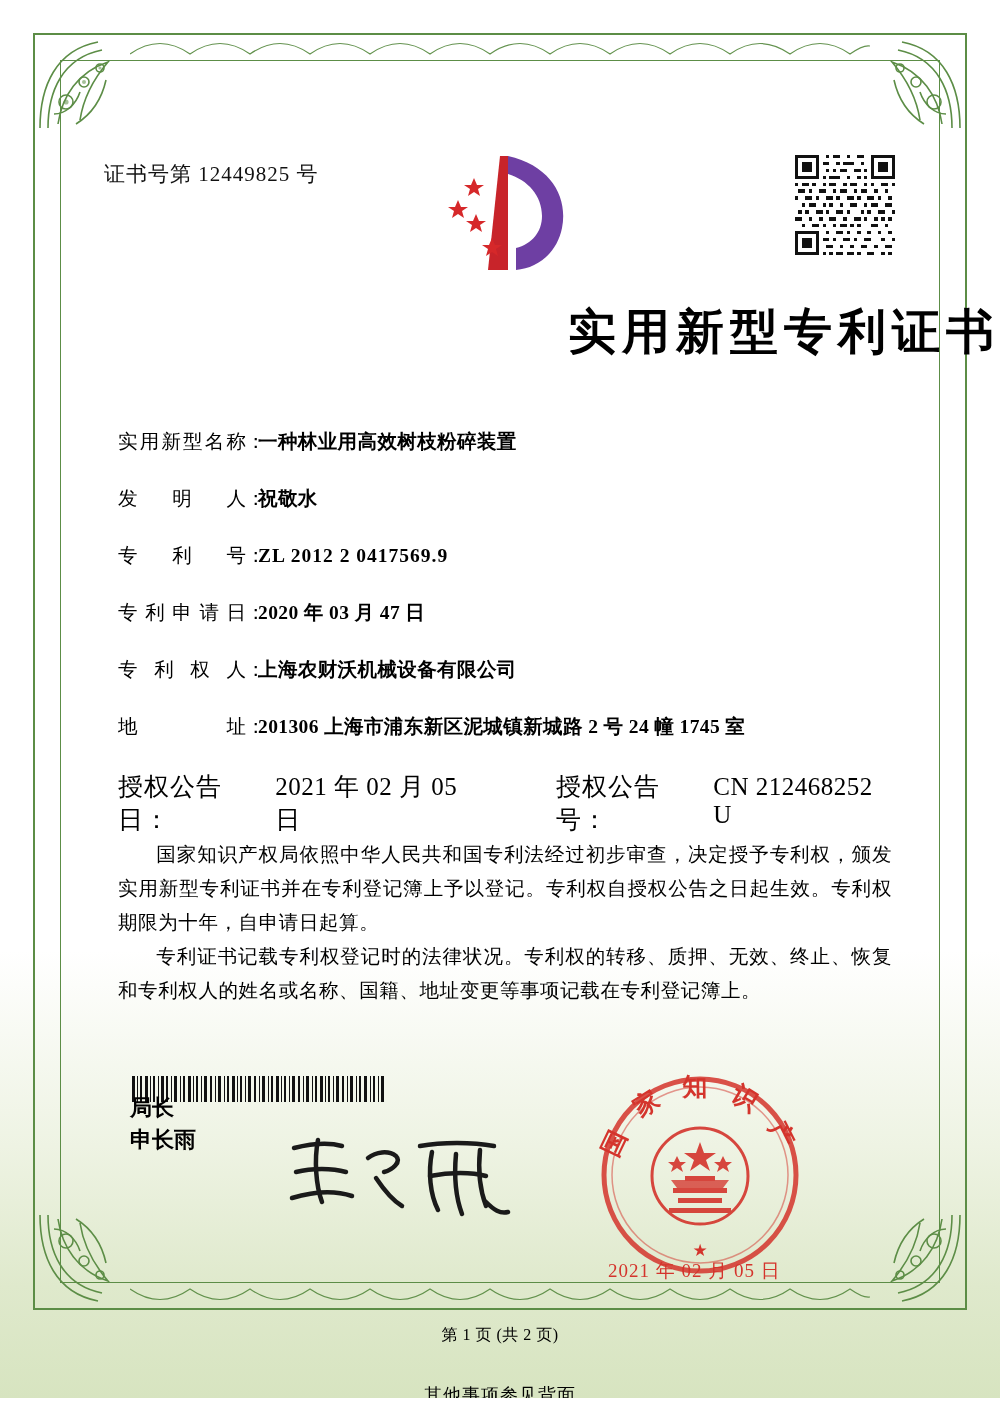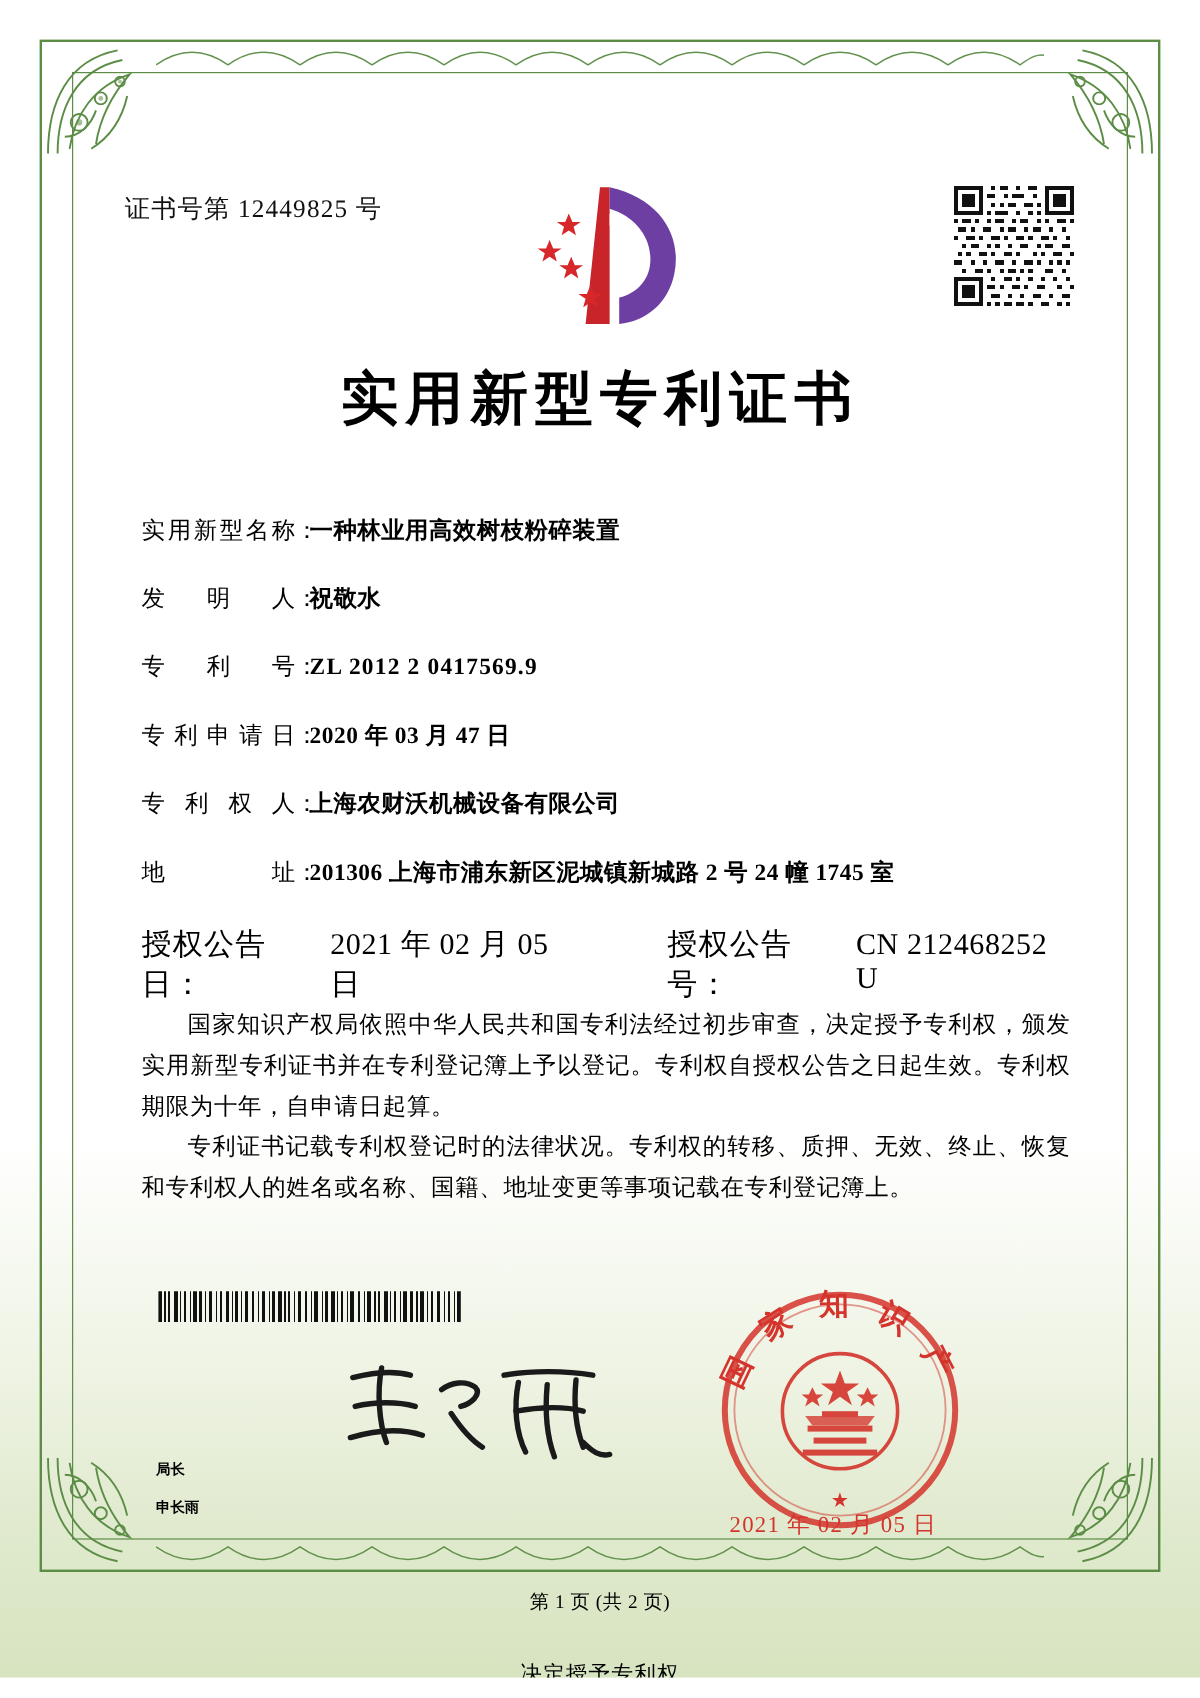--- a/index.html
+++ b/index.html
@@ -50,21 +50,21 @@
     font-family:"Liberation Serif", serif;
   }
   .logo{
     position:absolute;left:430px;top:148px;width:150px;height:130px;
   }
   .qr{
     position:absolute;right:105px;top:155px;width:100px;height:100px;
   }
   .title{
     position:absolute;left:0;right:0;top:300px;
-    text-align:center;
+    text-align:right;
     font-size:48px;font-weight:bold;letter-spacing:6px;
     color:#000;
     font-family:"Liberation Serif", serif;
   }
 
   
   .fields{
     position:absolute;left:118px;top:428px;right:110px;
   }
   .field{
@@ -108,22 +108,22 @@
     position:absolute;left:585px;top:1060px;width:230px;height:230px;
   }
   .seal-date{
     position:absolute;left:608px;top:1258px;
     font-size:19px;color:#d4342c;letter-spacing:1px;
     font-family:"Liberation Serif", serif;
   }
 
   
   .sig-label{
-    position:absolute;left:130px;top:1208px;
-    font-size:12px;font-weight:bold;line-height:32px;color:#000;
+    position:absolute;left:130px;top:1092px;
+    font-size:22px;font-weight:bold;line-height:32px;color:#000;
   }
   .sig-mark{
     position:absolute;left:280px;top:1128px;width:240px;height:100px;
   }
 
   
   .page-no{
     position:absolute;left:0;right:0;top:1325px;
     text-align:center;font-size:16px;color:#000;letter-spacing:.5px;
   }
@@ -566,15 +566,15 @@
         <path d="M152 24 C148 44 150 66 158 82"></path>
         <path d="M200 22 C198 42 200 62 206 78"></path>
         <path d="M150 48 C170 44 192 44 206 48"></path>
         <path d="M176 26 C174 48 176 70 182 86"></path>
         <path d="M206 74 C214 82 220 86 228 84"></path>
       </g>
     </svg>
   </div>
 
   <div class="page-no">第 1 页 (共 2 页)</div>
-  <div class="note">决定授予专利权</div>
+  <div class="note">其他事项参见背面</div>
 
 </div>
 
 </body></html>

